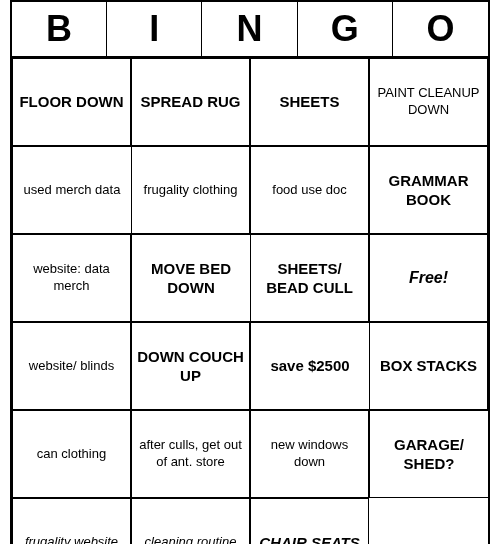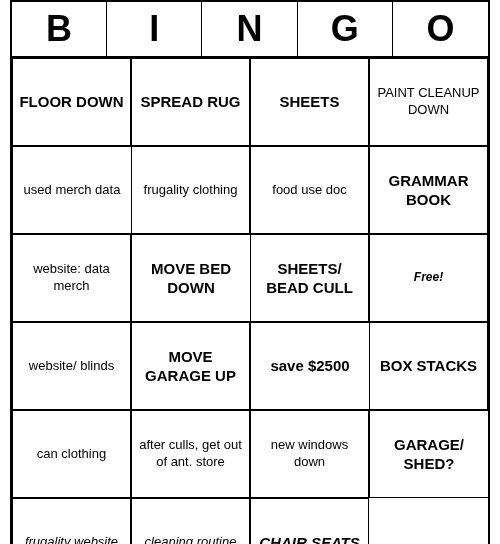--- a/index.html
+++ b/index.html
@@ -48,21 +48,21 @@
       line-height: 1.3;
     }
     .bingo-cell:nth-child(5n) {
       border-right: none;
     }
     .bingo-cell:nth-child(n+21) {
       border-bottom: none;
       font-style: italic;
     }
     .free-cell {
-      font-size: 12px;
+      font-size: 16px;
       font-weight: bold;
       font-style: italic;
     }
     .large-text {
       font-size: 15px;
       font-weight: bold;
     }
   </style>
 </head>
 <body>
@@ -82,21 +82,21 @@
       <div class="bingo-cell">PAINT CLEANUP DOWN</div>
       <div class="bingo-cell">used merch data</div>
       <div class="bingo-cell">frugality clothing</div>
       <div class="bingo-cell">food use doc</div>
       <div class="bingo-cell large-text">GRAMMAR BOOK</div>
       <div class="bingo-cell">website: data merch</div>
       <div class="bingo-cell large-text">MOVE BED DOWN</div>
       <div class="bingo-cell large-text">SHEETS/ BEAD CULL</div>
       <div class="bingo-cell free-cell">Free!</div>
       <div class="bingo-cell">website/ blinds</div>
-      <div class="bingo-cell large-text">MOVE GARAGE UP</div>
+      <div class="bingo-cell large-text">DOWN COUCH UP</div>
       <div class="bingo-cell large-text">save $2500</div>
       <div class="bingo-cell large-text">BOX STACKS</div>
       <div class="bingo-cell">can clothing</div>
       <div class="bingo-cell">after culls, get out of ant. store</div>
       <div class="bingo-cell">new windows down</div>
       <div class="bingo-cell large-text">GARAGE/ SHED?</div>
       <div class="bingo-cell">frugality website</div>
       <div class="bingo-cell">cleaning routine</div>
       <div class="bingo-cell large-text">CHAIR SEATS</div>
     </div>

